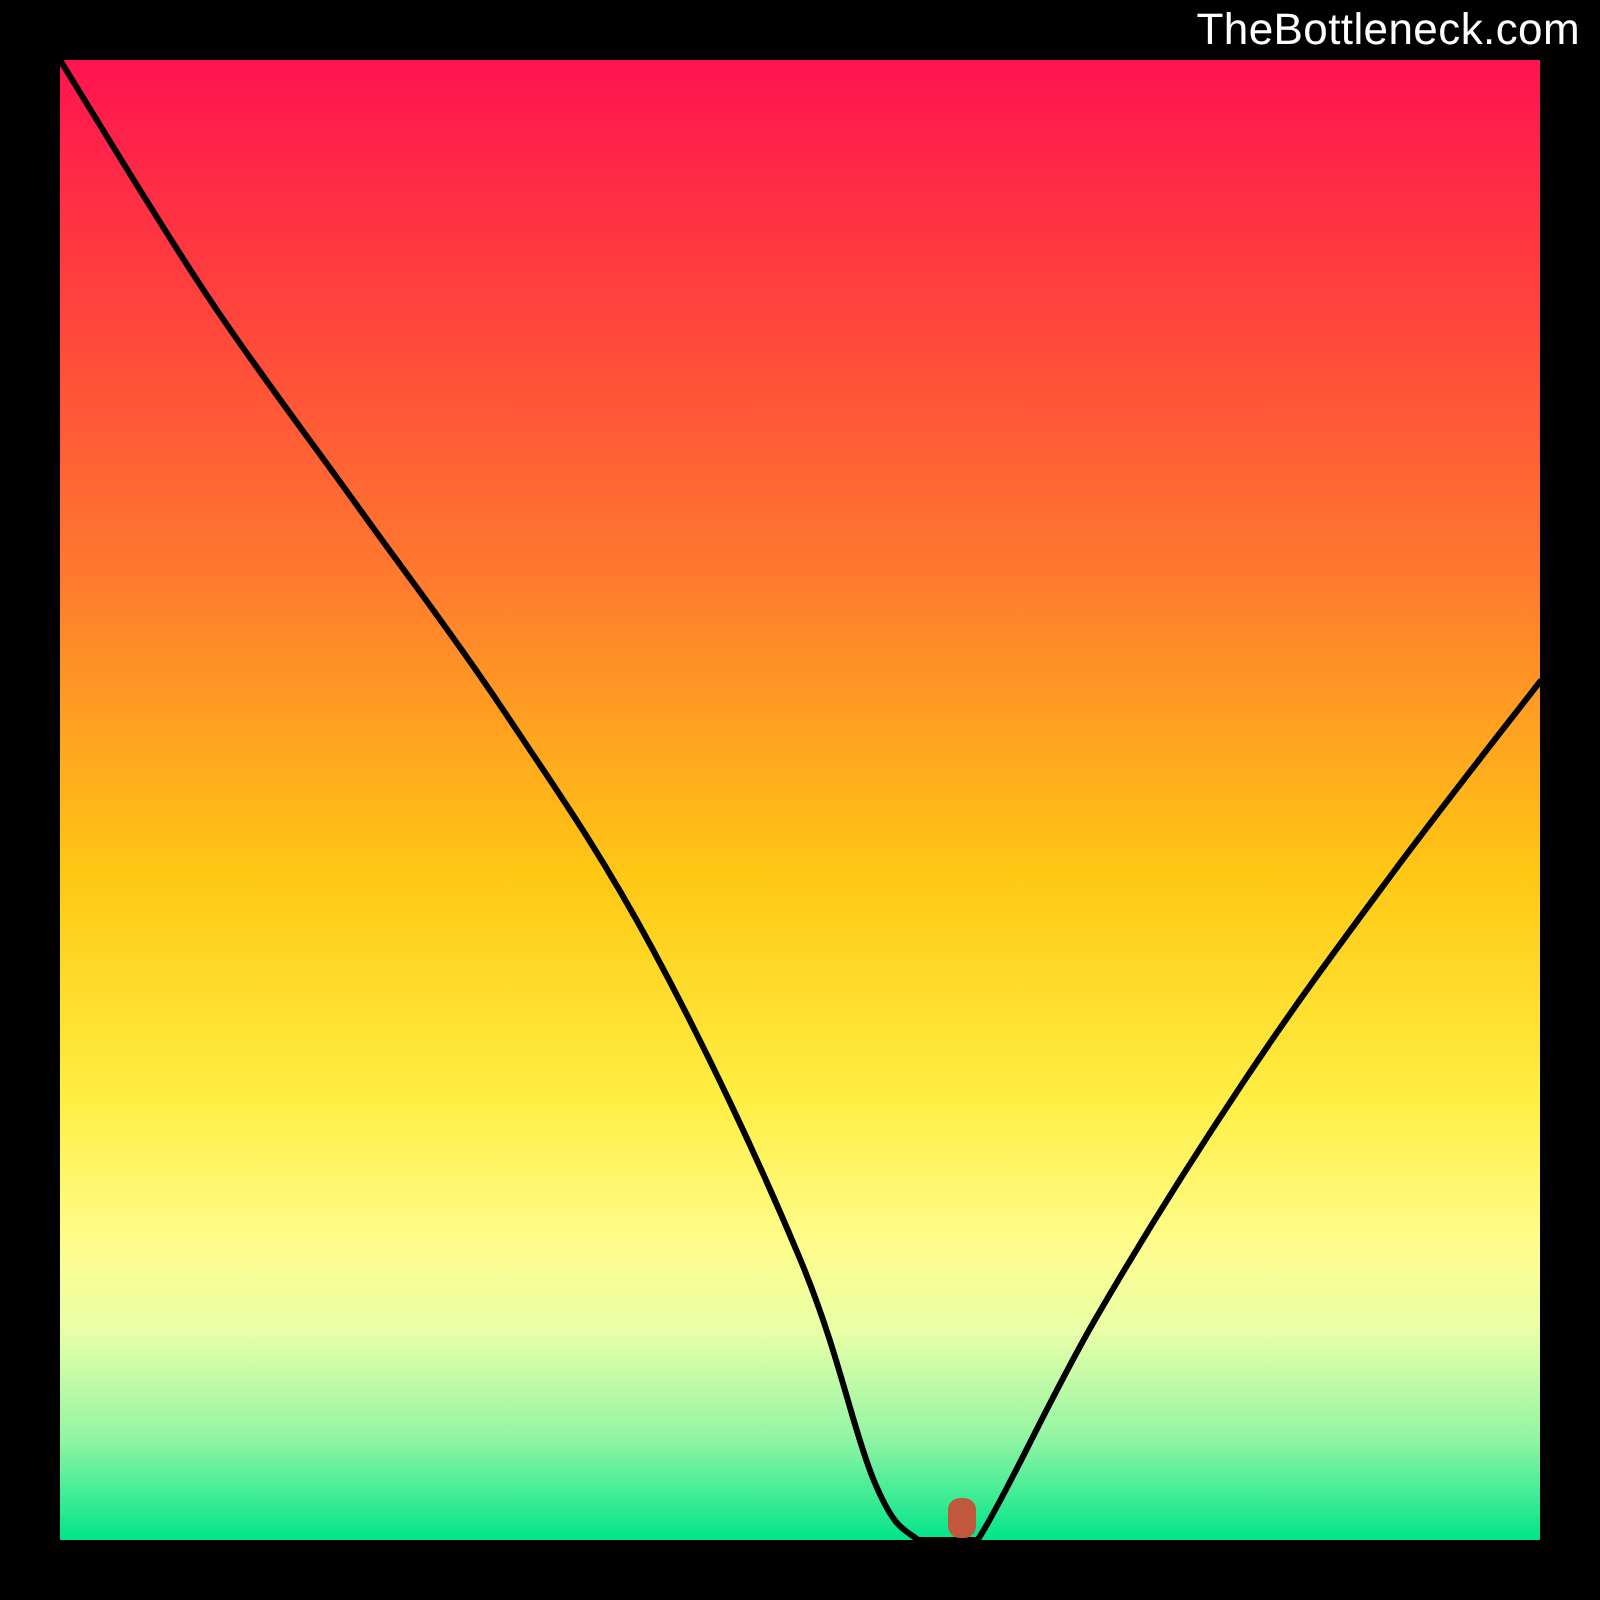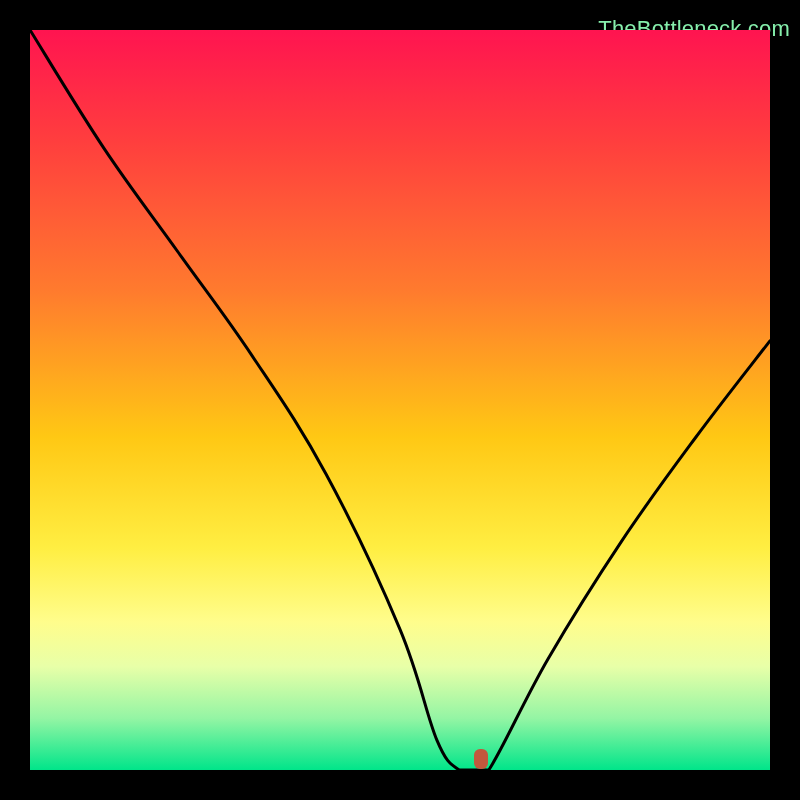--- a/index.html
+++ b/index.html
@@ -33,23 +33,23 @@
       #ffc814 55%,
       #ffee42 70%,
       #fffd8c 80%,
       #e8ffa8 86%,
       #94f5a4 93%,
       #00e58a 100%
     );
   }
   .watermark {
     position: absolute;
-    top: 16px;
+    top: 2px;
     right: 10px;
-    color: #86efac;
+    color: #ffffff;
     font-size: 22px;
     font-weight: 500;
     letter-spacing: 0.2px;
     user-select: none;
     text-align: right;
   }
   svg.curve {
     position: absolute;
     left: 0;
     top: 0;

